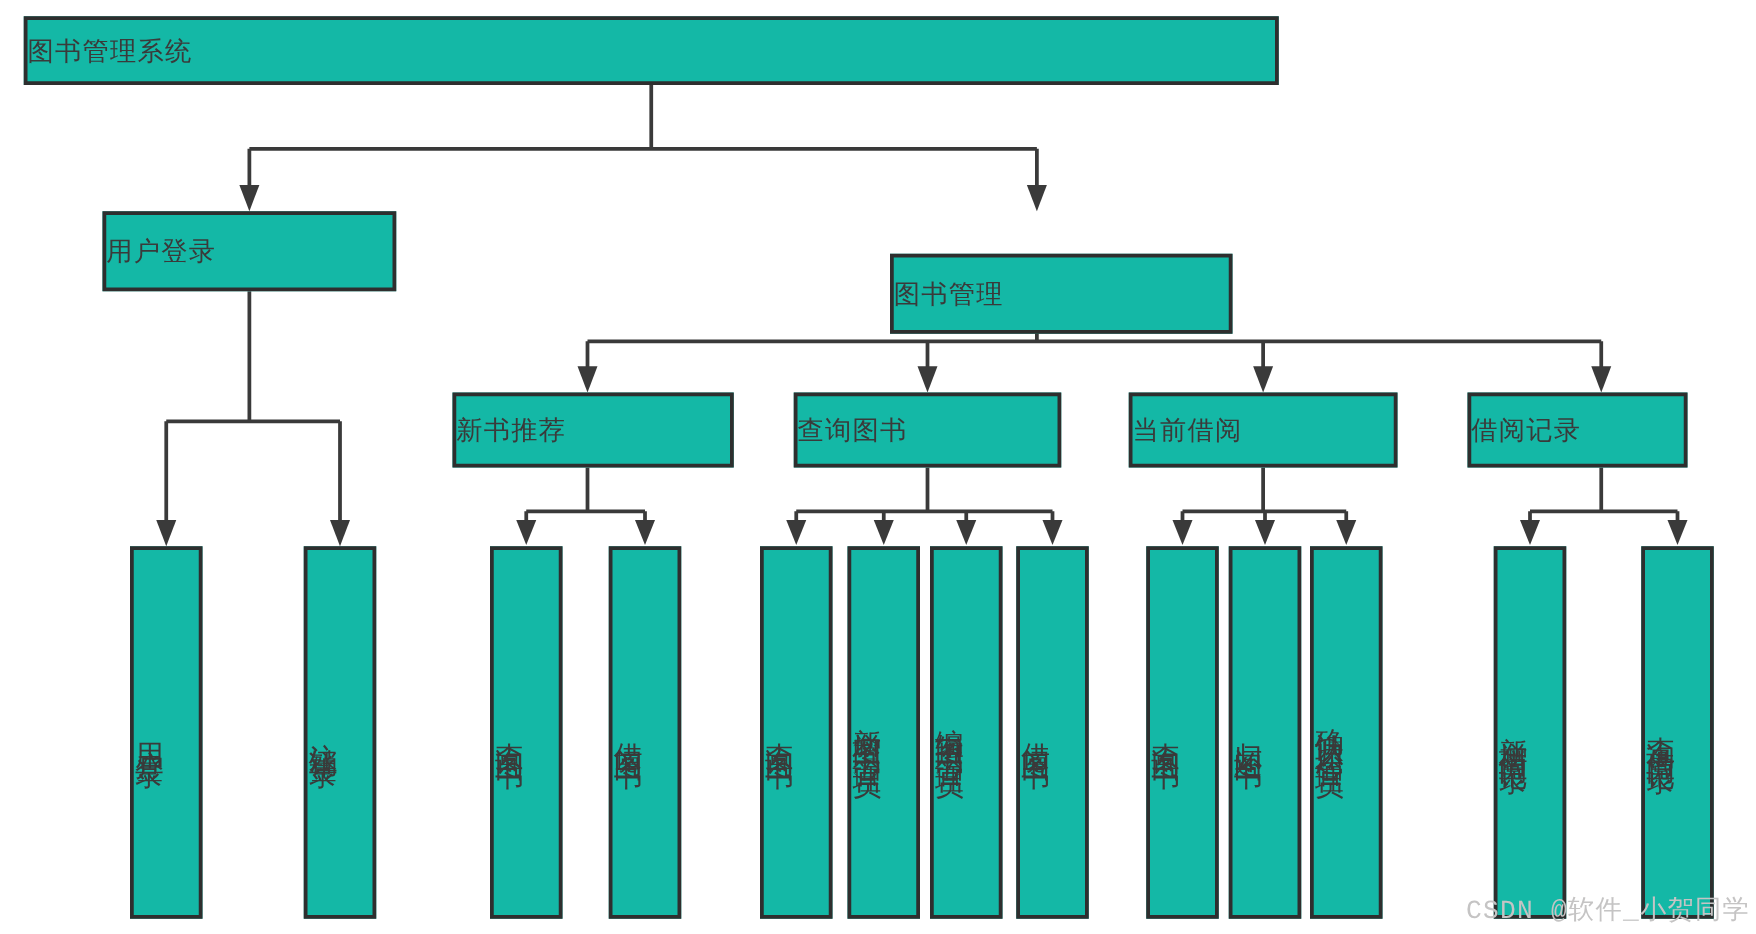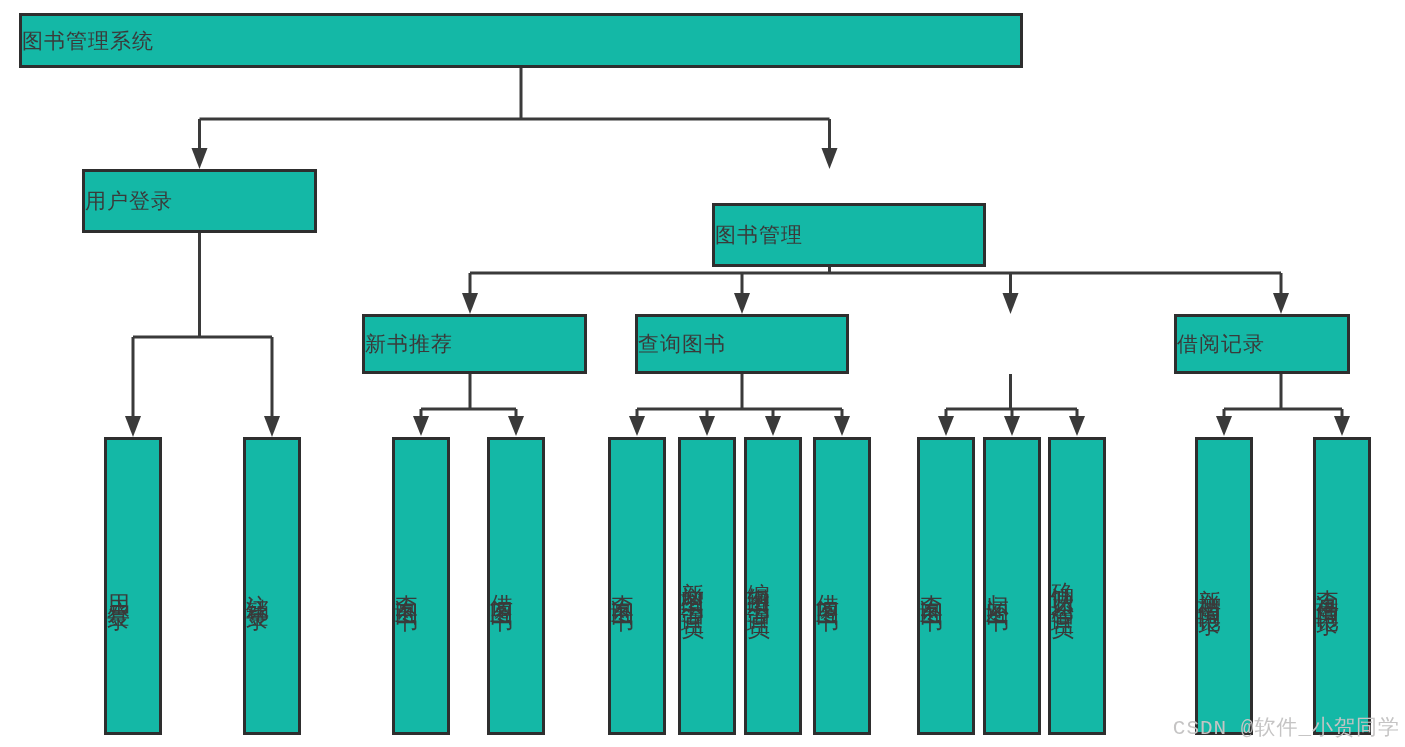--- a/index.html
+++ b/index.html
@@ -127,20 +127,23 @@
   <div class="box h-box" style="left:712px; top:169px; width:274px; height:64px;margin-top:34px;">
     <span>图书管理</span>
   </div>
 
   <div class="box h-box" style="left:362px; top:314px; width:225px; height:60px;">
     <span>新书推荐</span>
   </div>
   <div class="box h-box" style="left:635px; top:314px; width:214px; height:60px;">
     <span>查询图书</span>
   </div>
+  <div class="box h-box" style="left:903px; top:314px; width:215px; height:60px;">
+    <span>当前借阅</span>
+  </div>
   <div class="box h-box" style="left:1174px; top:314px; width:176px; height:60px;">
     <span>借阅记录</span>
   </div>
 
   <div class="box v-box" style="left:104px; top:437px; width:58px; height:298px;">
     <span class="v-text">用户登录</span>
   </div>
   <div class="box v-box" style="left:243px; top:437px; width:58px; height:298px;">
     <span class="v-text">注销登录</span>
   </div>

